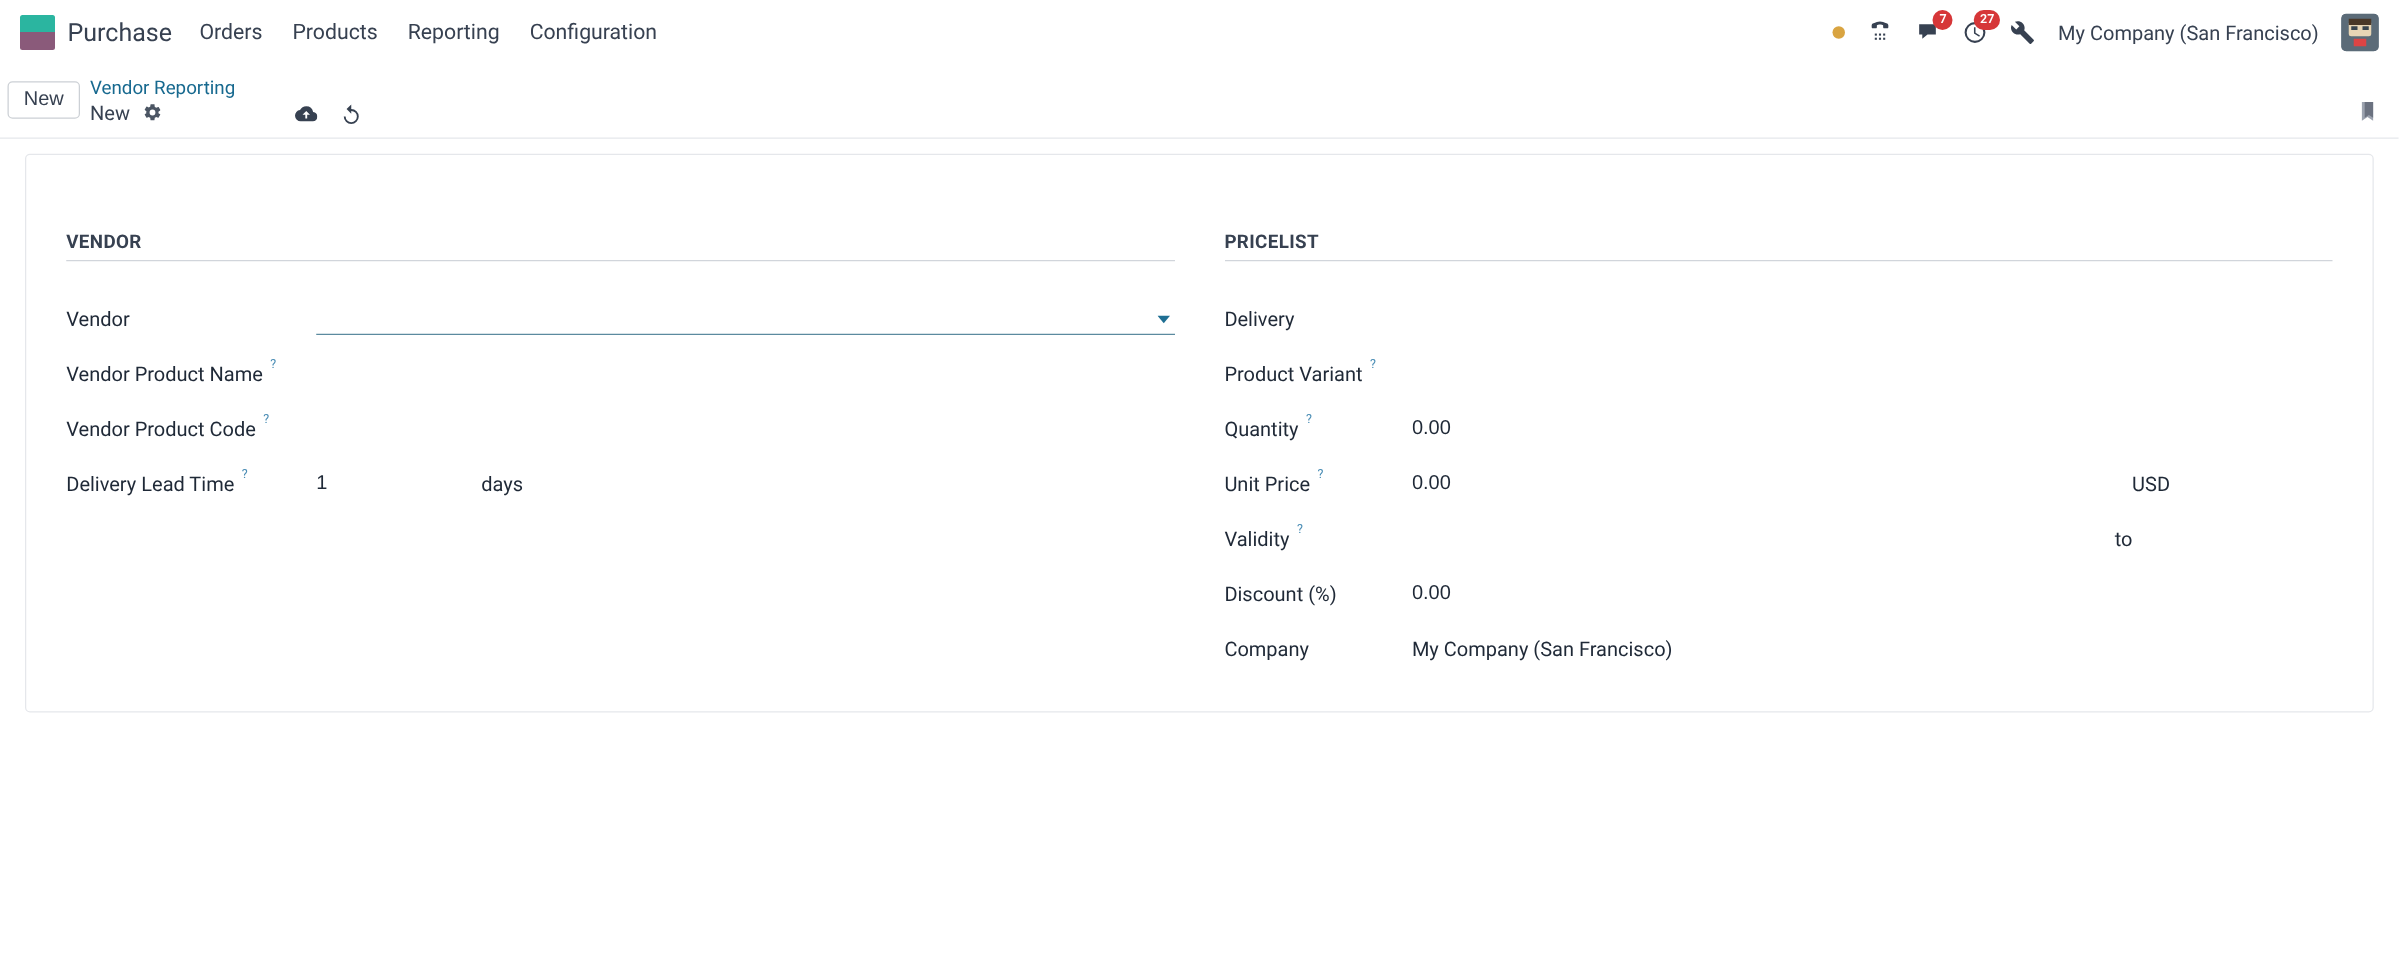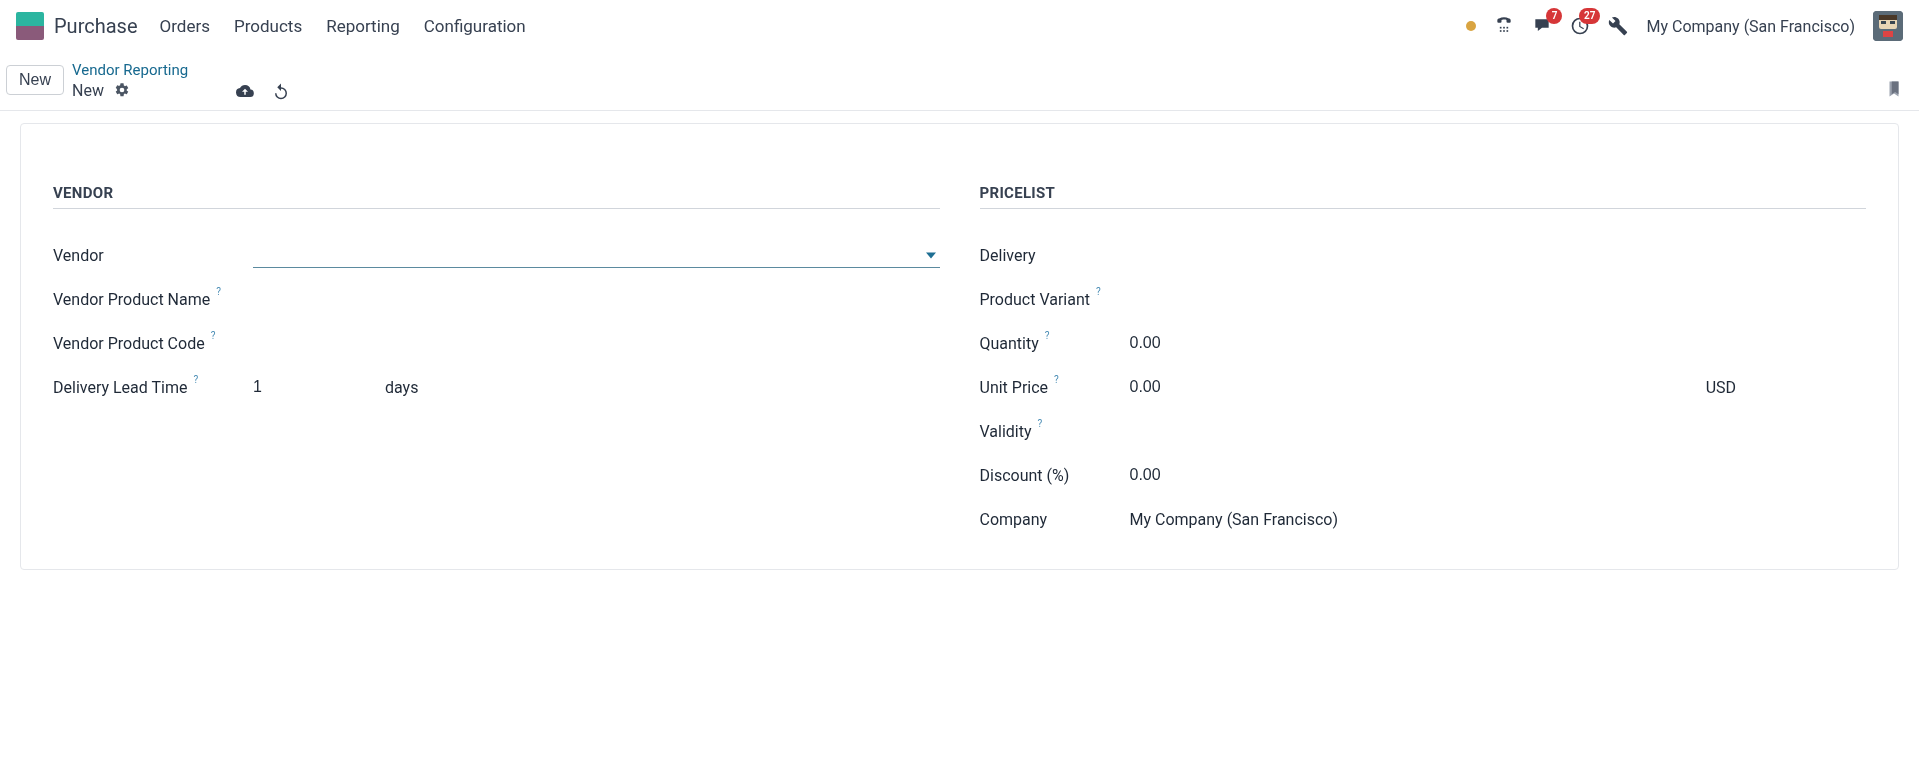--- a/index.html
+++ b/index.html
@@ -224,20 +224,24 @@
           <input class="num-input" type="text" value="0.00" style="">
           <span class="currency">USD</span>
         </div>
       </div>
 
       <div class="field-row">
         <div class="field-label">
           <span>Validity</span>
           <span class="help-q">?</span>
         </div>
+        <div class="field-value">
+          <span style="width:120px;"></span>
+          <span class="validity-to">to</span>
+        </div>
       </div>
 
       <div class="field-row">
         <div class="field-label">Discount (%)</div>
         <div class="field-value">
           <input class="num-input" type="text" value="0.00" style="">
         </div>
       </div>
 
       <div class="field-row">

